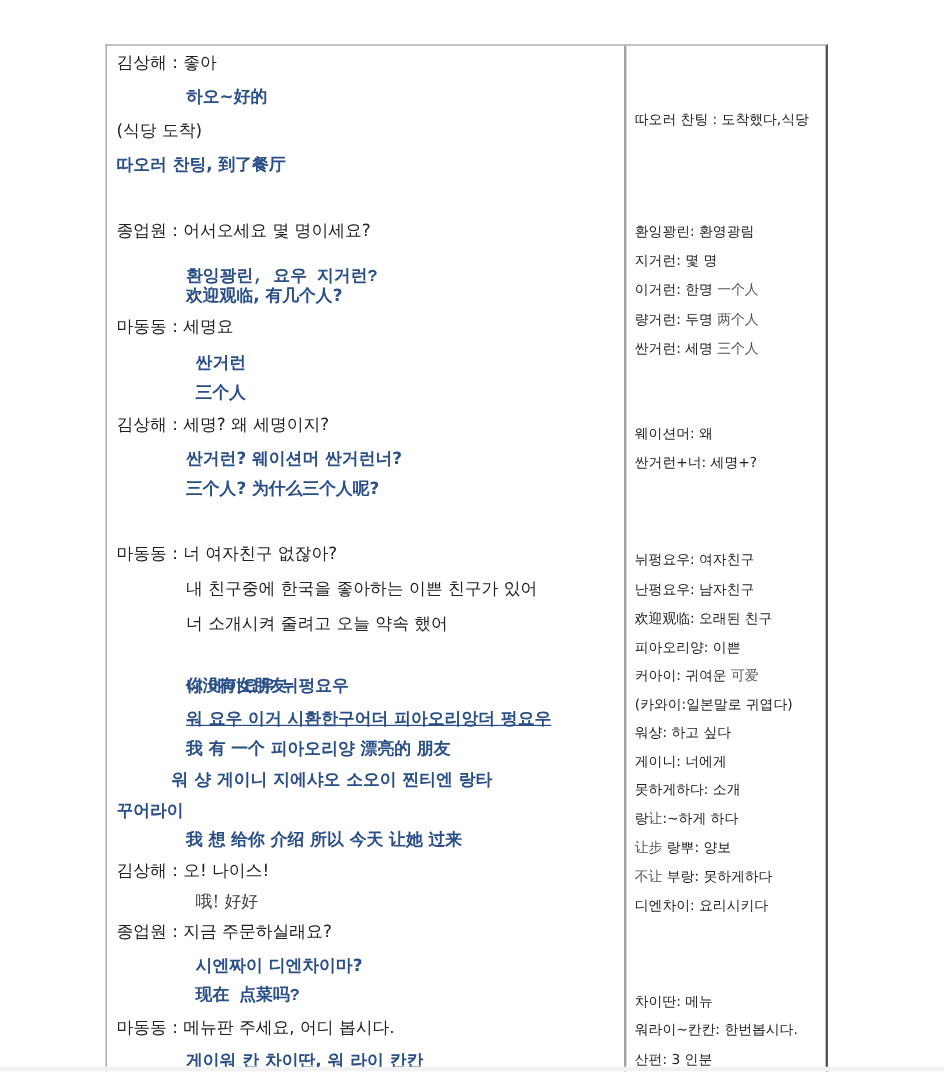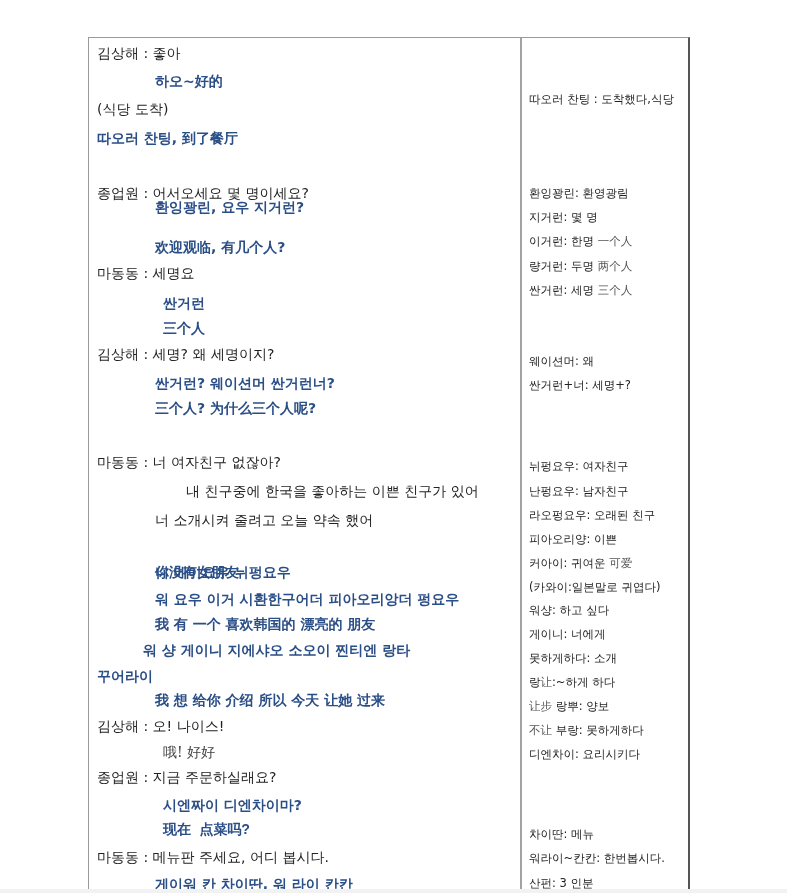--- a/index.html
+++ b/index.html
@@ -33,35 +33,35 @@
 <body>
 
 <div class="page-table">
   <div class="col-divider"></div>
   <div id="dialogue-col">
       <div class="line" style="left: 8px; top: 6px;">김상해 : 좋아</div>
       <div class="line blue" style="left: 66px; top: 34px;">하오~好的</div>
       <div class="line" style="left: 8px; top: 62px;">(식당 도착)</div>
       <div class="line blue" style="left: 8px; top: 91px;">따오러 찬팅,  到了餐厅</div>
       <div class="line" style="left: 8px; top: 146px;">종업원 : 어서오세요   몇 명이세요?</div>
-      <div class="line blue" style="left: 66px; top: 160px;">환잉꽝린, 요우 지거런?</div>
+      <div class="line blue" style="left: 66px; top: 184px; font-family: Liberation Mono, monospace;">환잉꽝린, 요우 지거런?</div>
       <div class="line blue" style="left: 66px; top: 200px;">欢迎观临,   有几个人?</div>
       <div class="line" style="left: 8px; top: 226px;">마동동 : 세명요</div>
       <div class="line blue" style="left: 74px; top: 256px;">싼거런</div>
       <div class="line blue" style="left: 74px; top: 281px;">三个人</div>
       <div class="line" style="left: 8px; top: 307px;">김상해 : 세명? 왜 세명이지?</div>
       <div class="line blue" style="left: 66px; top: 336px;">싼거런? 웨이션머 싼거런너?</div>
       <div class="line blue" style="left: 66px; top: 361px;">三个人?  为什么三个人呢?</div>
       <div class="line" style="left: 8px; top: 415px;">마동동 : 너 여자친구 없잖아?</div>
-      <div class="line" style="left: 66px; top: 444px; margin-left: 31px;">내 친구중에 한국을 좋아하는 이쁜 친구가 있어</div>
+      <div class="line" style="left: 66px; top: 444px;">내 친구중에 한국을 좋아하는 이쁜 친구가 있어</div>
       <div class="line" style="left: 66px; top: 473px;">너 소개시켜 줄려고 오늘 약속 했어</div>
       <div class="line blue" style="left: 66px; top: 525px;">니 메이요우 뉘펑요우</div>
       <div class="line blue" style="left: 66px; top: 525px;">你没有女朋友</div>
-      <div class="line blue" style="left: 66px; top: 552px;">워 요우 이거 시환한구어더 피아오리앙더 펑요우</div>
-      <div class="line blue" style="left: 66px; top: 577px;">我 有 一个 喜欢韩国的 漂亮的 朋友</div>
+      <div class="line blue" style="left: 66px; top: 552px; text-decoration: underline;">워 요우 이거 시환한구어더 피아오리앙더 펑요우</div>
+      <div class="line blue" style="left: 66px; top: 577px;">我 有 一个 피아오리양 漂亮的 朋友</div>
       <div class="line blue" style="left: 54px; top: 603px;">워    샹    게이니    지에샤오    소오이    찐티엔    랑타</div>
       <div class="line blue" style="left: 8px; top: 629px;">꾸어라이</div>
       <div class="line blue" style="left: 66px; top: 653px;">我 想 给你 介绍 所以 今天 让她 过来</div>
       <div class="line" style="left: 8px; top: 679px;">김상해 : 오! 나이스!</div>
       <div class="line cjk-serif" style="left: 74px; top: 705px;">哦!   好好</div>
       <div class="line" style="left: 8px; top: 730px;">종업원 : 지금 주문하실래요?</div>
       <div class="line blue" style="left: 74px; top: 758px;">시엔짜이 디엔차이마?</div>
       <div class="line blue" style="left: 74px; top: 783px; font-family: Liberation Mono, monospace;">现在 点菜吗?</div>
       <div class="line" style="left: 8px; top: 810px;">마동동 : 메뉴판 주세요, 어디 봅시다.</div>
       <div class="line blue" style="left: 66px; top: 837px;">게이워 칸 차이딴, 워 라이 칸칸</div>
@@ -70,21 +70,21 @@
       <div class="note" style="left: 440px; top: 53px;"><span>따오러 찬팅 : 도착했다,식당</span></div>
       <div class="note" style="left: 440px; top: 147px;"><span>환잉꽝린: 환영광림</span></div>
       <div class="note" style="left: 440px; top: 171px;"><span>지거런: 몇 명</span></div>
       <div class="note" style="left: 440px; top: 195px;"><span>이거런: 한명 </span><span class="serif">一个人</span></div>
       <div class="note" style="left: 440px; top: 220px;"><span>량거런: 두명 </span><span class="serif">两个人</span></div>
       <div class="note" style="left: 440px; top: 244px;"><span>싼거런: 세명 </span><span class="serif">三个人</span></div>
       <div class="note" style="left: 440px; top: 315px;"><span>웨이션머: 왜</span></div>
       <div class="note" style="left: 440px; top: 339px;"><span>싼거런+너: 세명+?</span></div>
       <div class="note" style="left: 440px; top: 420px;"><span>뉘펑요우: 여자친구</span></div>
       <div class="note" style="left: 440px; top: 445px;"><span>난펑요우: 남자친구</span></div>
-      <div class="note" style="left: 440px; top: 469px;"><span>라오펑요우: 오래된 친구</span></div>
+      <div class="note" style="left: 440px; top: 469px;"><span>欢迎观临: 오래된 친구</span></div>
       <div class="note" style="left: 440px; top: 493px;"><span>피아오리양: 이쁜</span></div>
       <div class="note" style="left: 440px; top: 517px;"><span>커아이: 귀여운 </span><span class="serif">可爱</span></div>
       <div class="note" style="left: 440px; top: 541px;"><span>(카와이:일본말로 귀엽다)</span></div>
       <div class="note" style="left: 440px; top: 564px;"><span>워샹: 하고 싶다</span></div>
       <div class="note" style="left: 440px; top: 588px;"><span>게이니: 너에게</span></div>
       <div class="note" style="left: 440px; top: 612px;"><span>못하게하다: 소개</span></div>
       <div class="note" style="left: 440px; top: 636px;"><span>랑</span><span class="serif">让</span><span>:~하게 하다</span></div>
       <div class="note" style="left: 440px; top: 660px;"><span class="serif">让步</span><span> 랑뿌: 양보</span></div>
       <div class="note" style="left: 440px; top: 684px;"><span class="serif">不让</span><span> 부랑: 못하게하다</span></div>
       <div class="note" style="left: 440px; top: 708px;"><span>디엔차이: 요리시키다</span></div>

